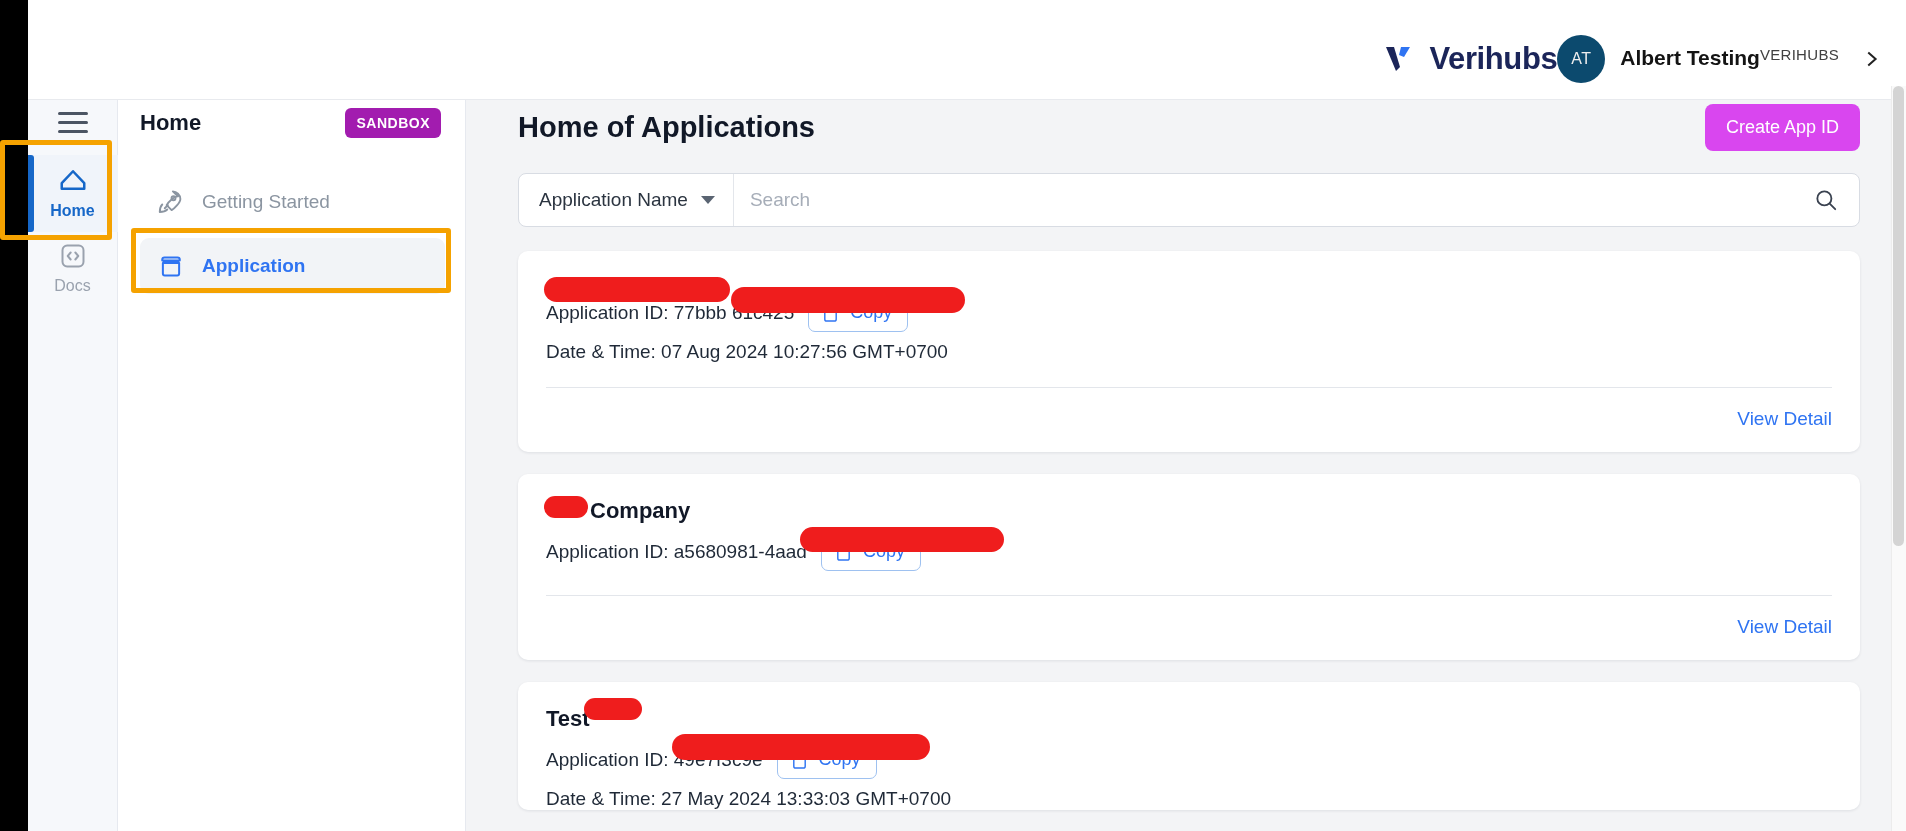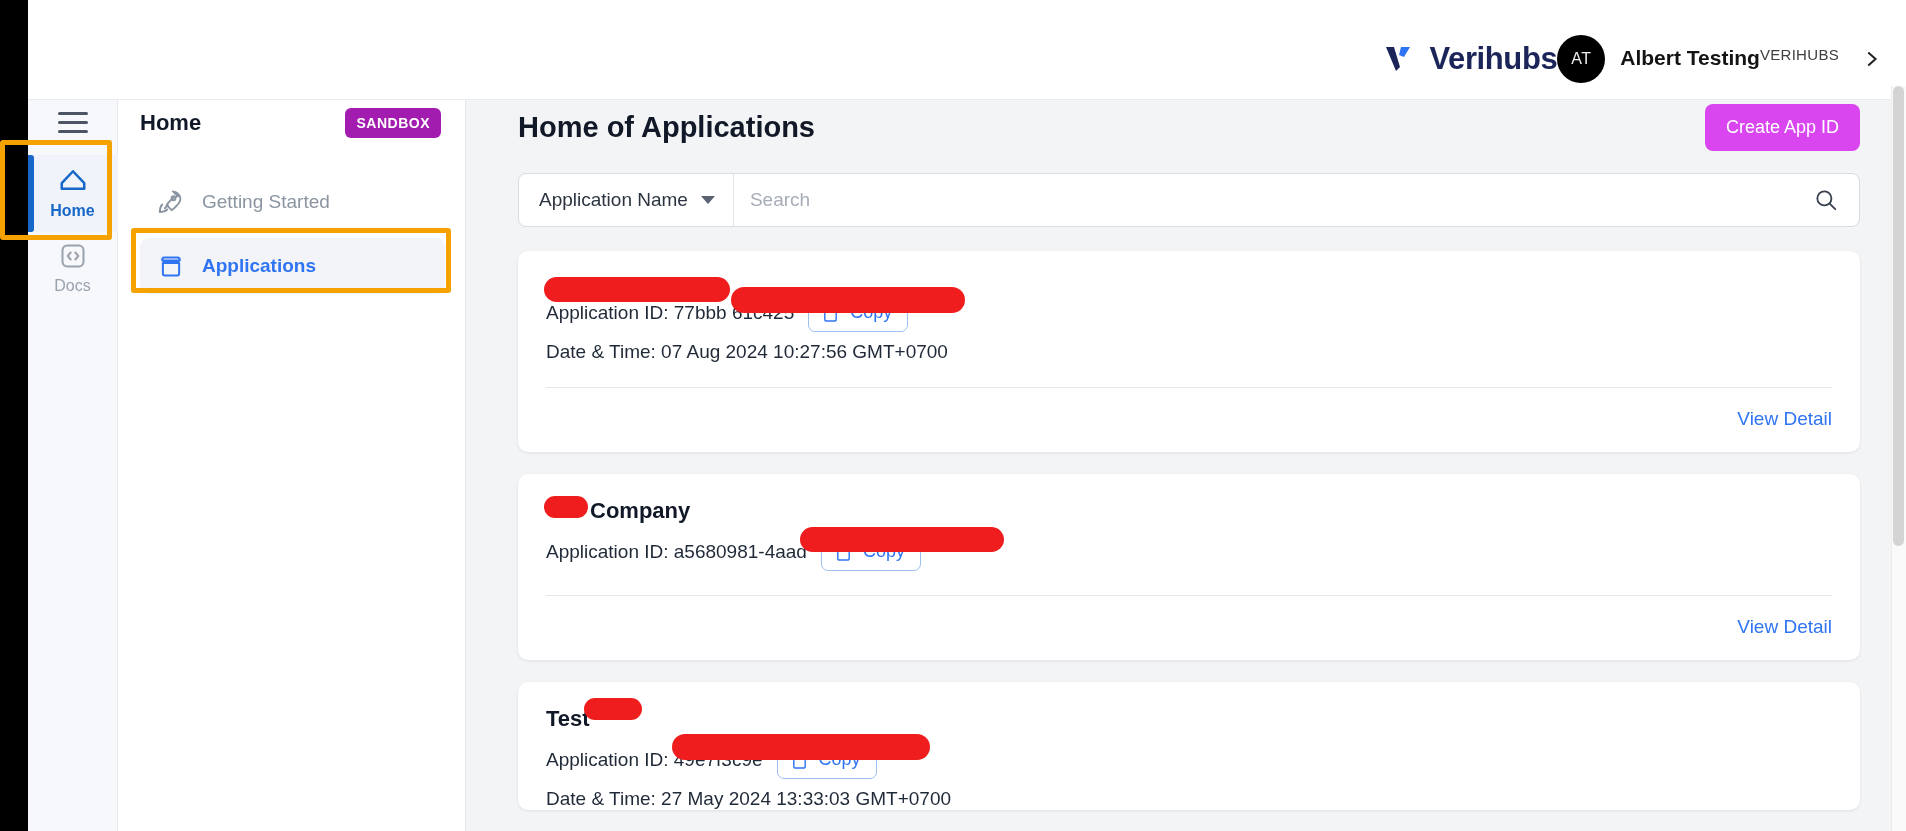--- a/index.html
+++ b/index.html
@@ -30,21 +30,21 @@
     z-index: 4;
   }
   .brand { display: flex; align-items: center; gap: 13px; }
   .brand-logo { width: 34px; height: 34px; display: block; }
   .brand-name {
     font-size: 31px; font-weight: bold; color: #1b2559; letter-spacing: -0.4px;
   }
   .user-area { display: flex; align-items: center; gap: 15px; padding-right: 6px; }
   .avatar {
     width: 48px; height: 48px; border-radius: 50%;
-    background: #000000; color: #eeeeee;
+    background: #0c4a6e; color: #eeeeee;
     display: flex; align-items: center; justify-content: center;
     font-size: 16px; letter-spacing: .5px;
   }
   .user-meta { display: flex; flex-direction: row; line-height: 1.18; }
   .user-name { font-size: 21px; font-weight: bold; color: #141414; }
   .user-org  { font-size: 15px; color: #404040; letter-spacing: .3px; }
   .chev-right { width: 22px; height: 22px; margin-left: 6px; display: block; color:#222; }
 
   
   .rail {
@@ -255,21 +255,21 @@
       </svg>
       <span class="nav-label">Getting Started</span>
     </div>
 
     <div class="nav-item selected">
       <svg width="30" height="30" viewBox="0 0 24 24" fill="none" stroke="#2f74f2" stroke-width="1.6" stroke-linejoin="round">
         <path d="M5.5 9.5 h13 v8.5 a1.5 1.5 0 0 1 -1.5 1.5 h-10 a1.5 1.5 0 0 1 -1.5 -1.5 z"></path>
         <path d="M5 6.8 C5 6 5.8 5.2 6.8 5.2 h10.4 C18.2 5.2 19 6 19 6.8 L19 7.6 h-14 z"></path>
         <path d="M5.4 8.6 h13.2"></path>
       </svg>
-      <span class="nav-label">Applications</span>
+      <span class="nav-label">Application</span>
     </div>
   </aside>
 
   <main class="main">
 
     <div class="main-head">
       <h1 class="page-title">Home of Applications</h1>
       <button class="btn-primary">Create App ID</button>
     </div>
 

